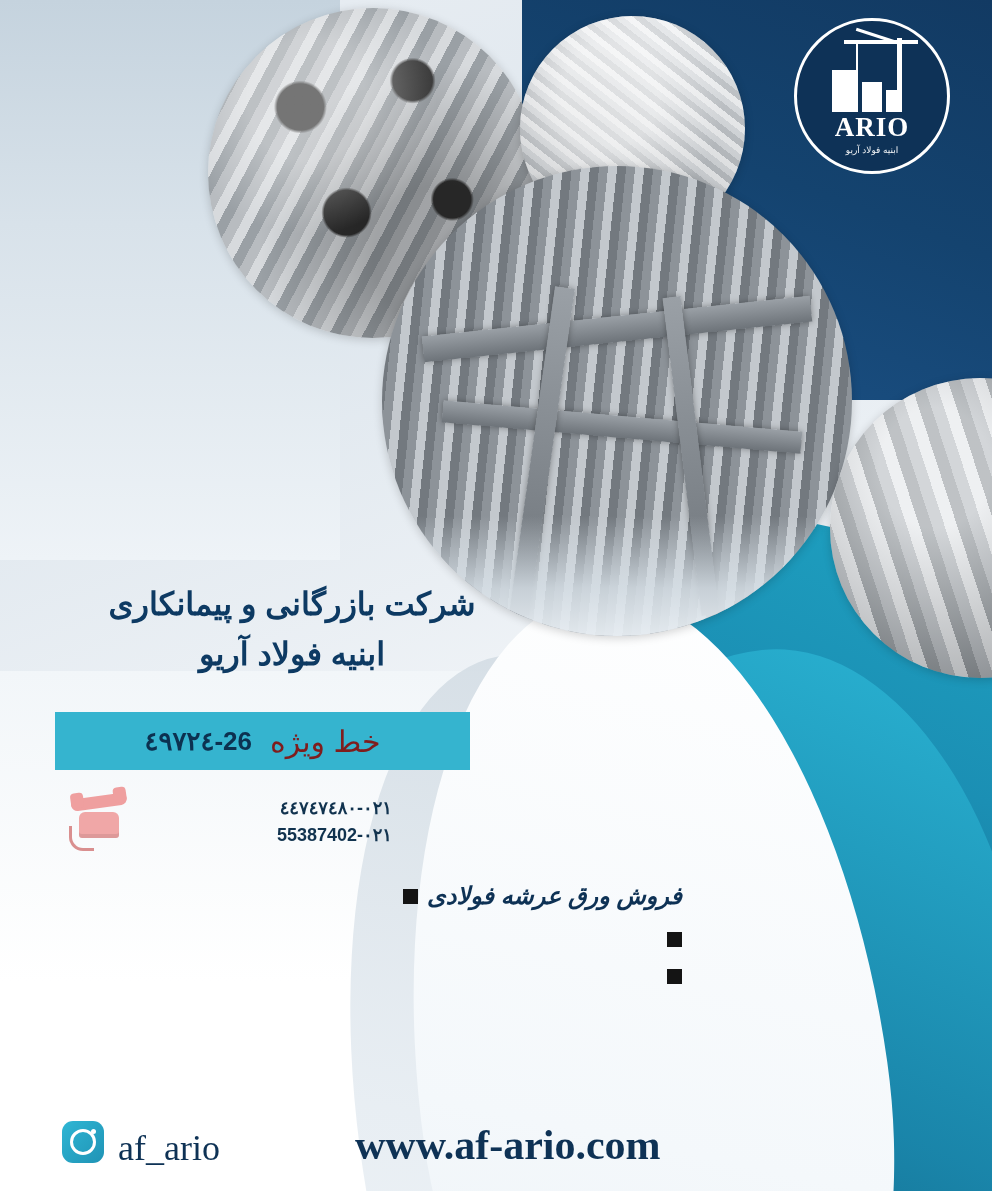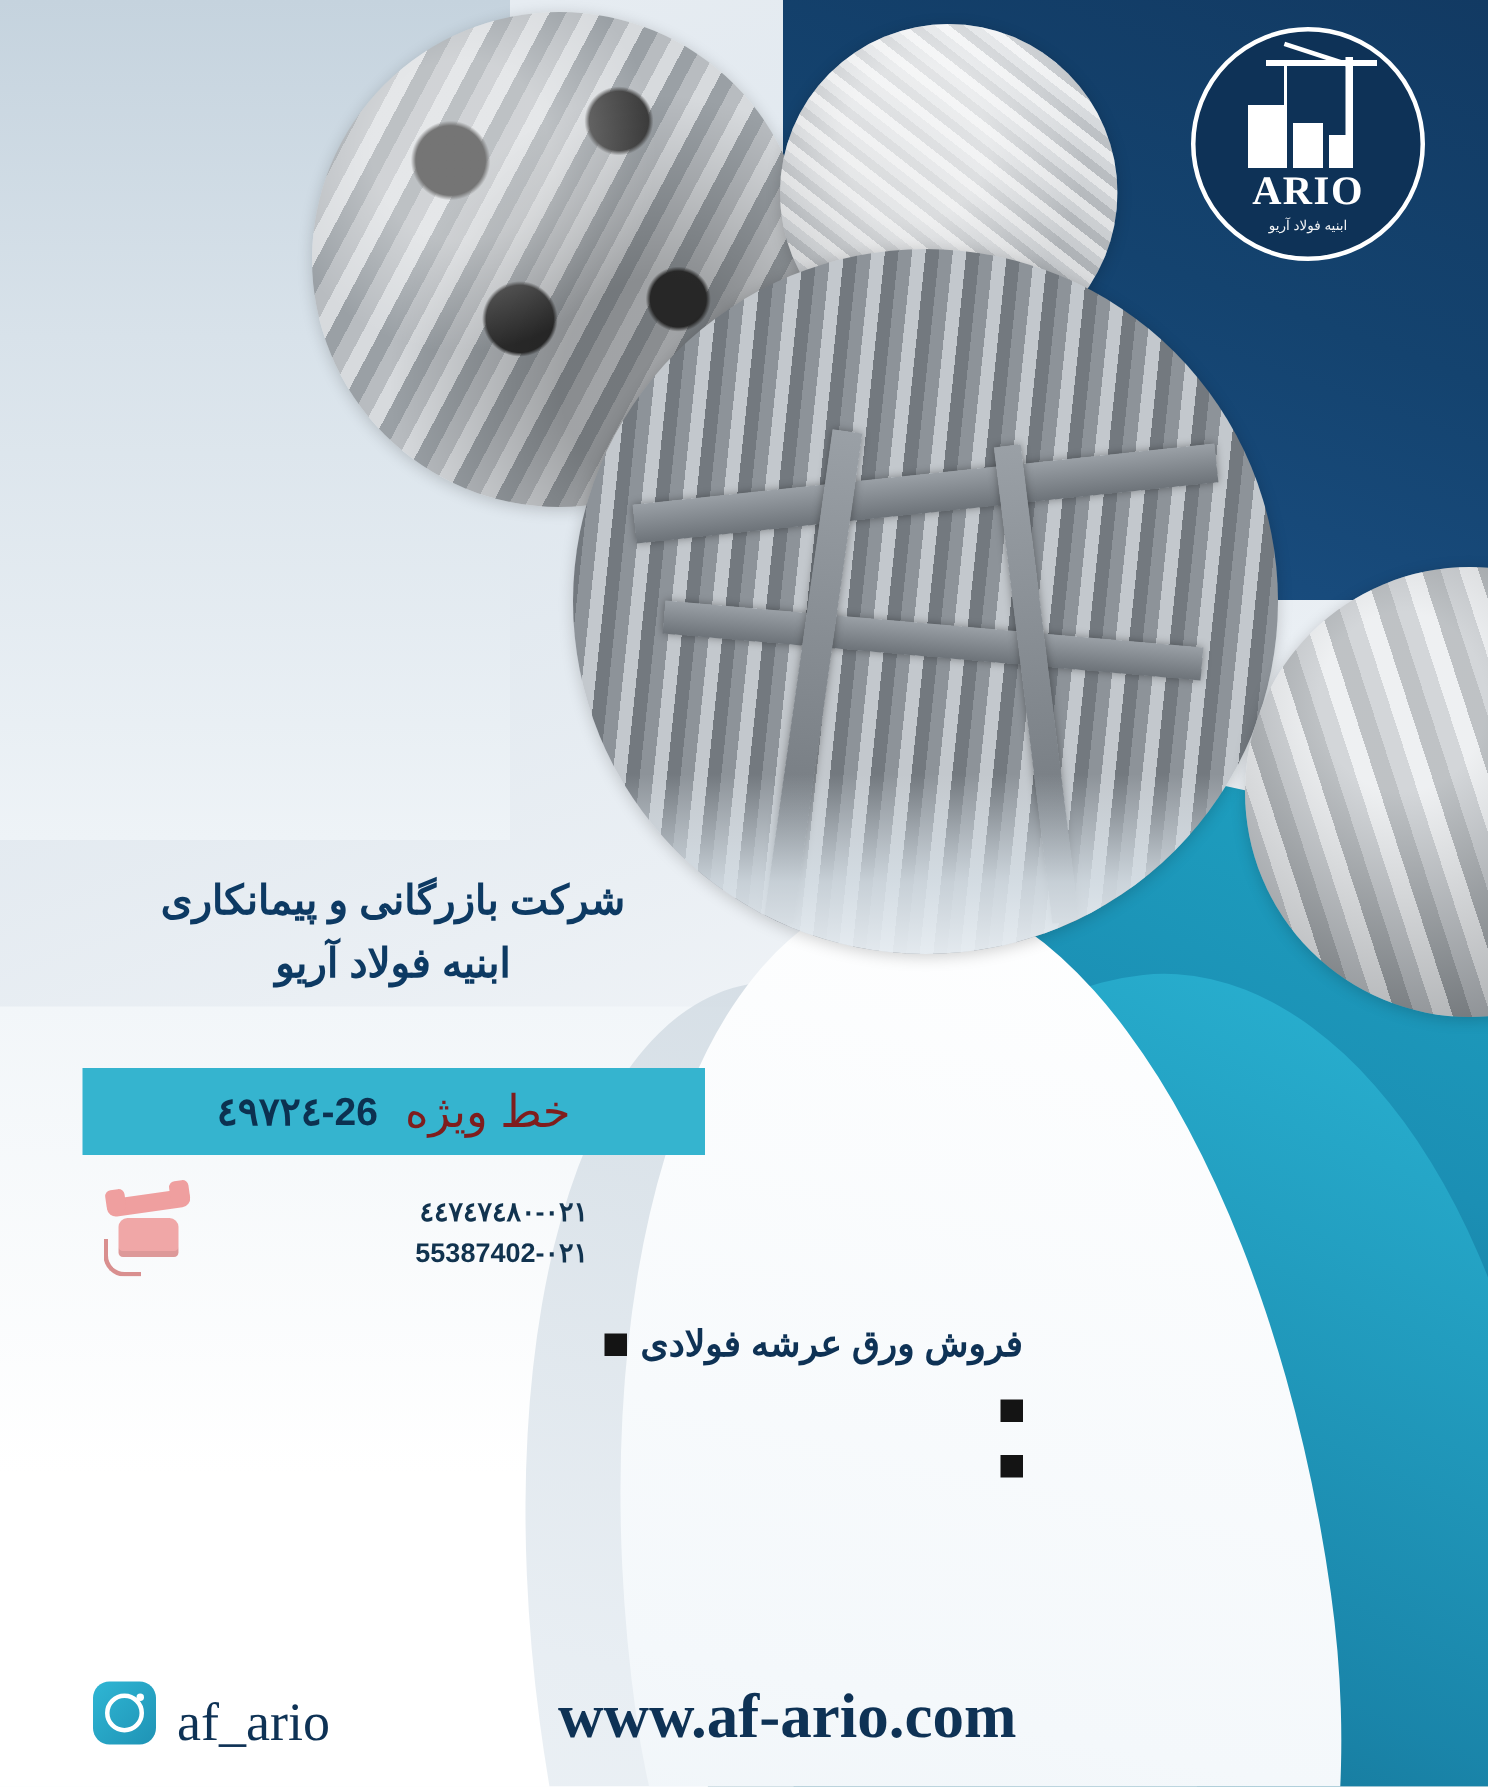--- a/index.html
+++ b/index.html
@@ -233,26 +233,26 @@
   }
   .logo .logo-sub {
     font-size: 9px;
     margin-top: 4px;
     opacity: 0.95;
   }
 
   
   .company-name {
     position: absolute;
-    right: 520px;
+    right: 490px;
     top: 580px;
     width: 420px;
     text-align: center;
     color: #0d3a63;
-    font-size: 27px;
+    font-size: 32px;
     font-weight: bold;
     line-height: 1.55;
     direction: rtl;
   }
 
   
   .hotline {
     position: absolute;
     right: 522px;
     top: 712px;
@@ -328,20 +328,21 @@
     top: 882px;
     width: 390px;
     direction: rtl;
   }
   .service-item {
     display: flex;
     align-items: center;
     justify-content: flex-start;
     gap: 9px;
     margin-bottom: 22px;
+    font-style: italic;
   }
   .service-item .bullet {
     width: 15px;
     height: 15px;
     background: #141414;
     flex: 0 0 auto;
     order: 2;
   }
   .service-item .text {
     color: #0e3255;
@@ -380,21 +381,20 @@
   }
   .website {
     position: absolute;
     left: 355px;
     bottom: 22px;
     font-family: "Liberation Serif", serif;
     font-weight: bold;
     font-size: 42px;
     color: #0e3255;
     direction: ltr;
-    margin-left: 17px;
   }
 </style>
 </head>
 <body>
 
 <div class="poster">
 
   <div class="bg-base"></div>
   <div class="bg-left-fade"></div>
   <div class="bg-navy-top"></div>

